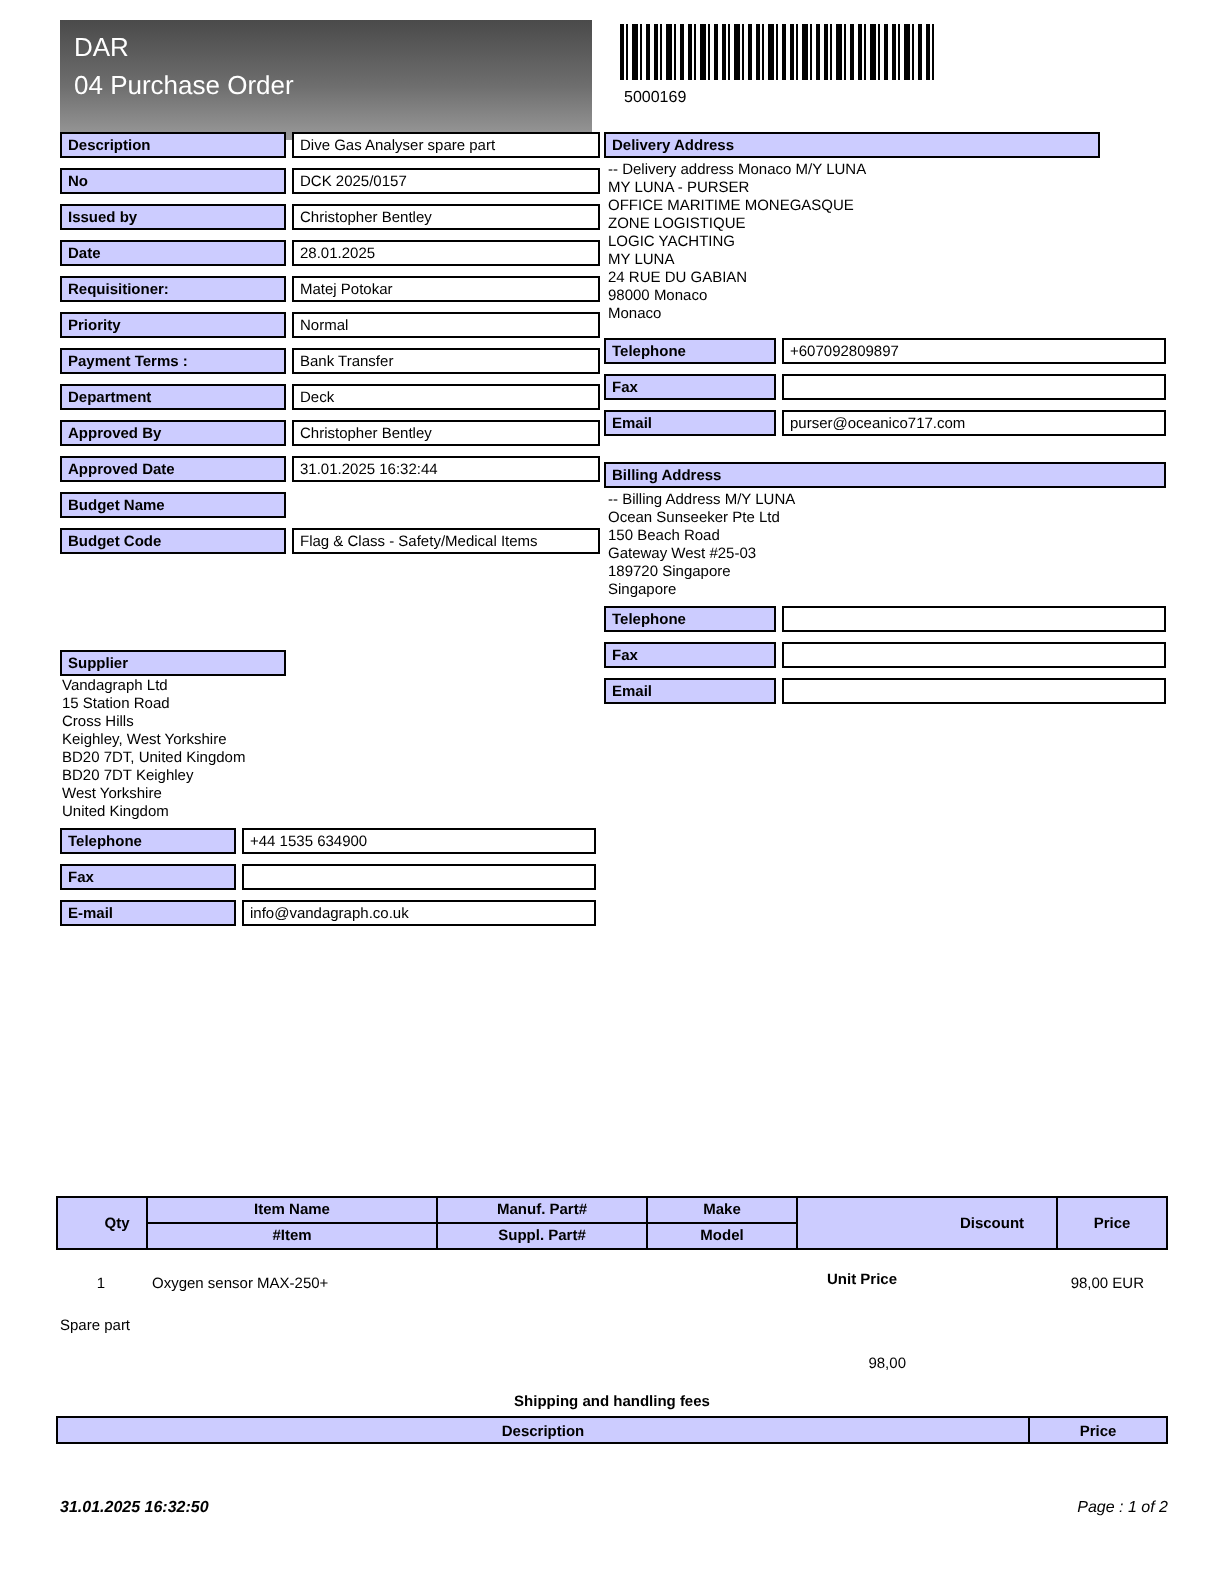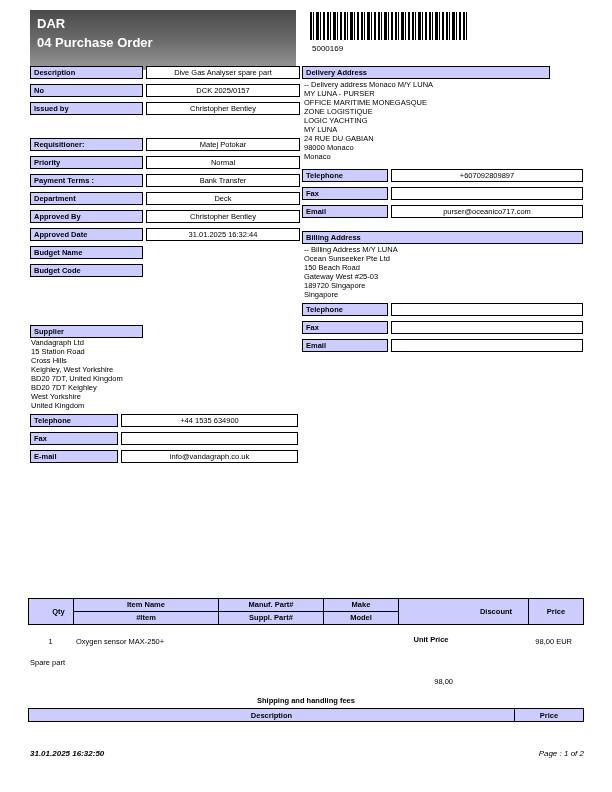--- a/index.html
+++ b/index.html
@@ -6,42 +6,42 @@
   html, body { background: #fff; }
   .page {
     position: relative; width: 612px; height: 792px; margin: 0 auto;
     background: #fff; color: #000;
     font-family: "Liberation Sans", "DejaVu Sans", sans-serif;
     overflow: hidden;
   }
   .titlebox {
     position: absolute; left: 30px; top: 10px; width: 266px; height: 60px;
     background: linear-gradient(180deg, #4a4a4a 0%, #6e6e6e 55%, #9a9a9a 100%);
-    color: #fff; font-weight: bold; font-size: 13px; padding: 4px 7px;
+    color: #fff; font-weight: normal; font-size: 13px; padding: 4px 7px;
   }
   .titlebox div { line-height: 19px; }
   .barcode {
     position: absolute; left: 310px; top: 12px; width: 158px; height: 28px;
     background: repeating-linear-gradient(90deg,
       #000 0, #000 2px, #fff 2px, #fff 3px,
       #000 3px, #000 4px, #fff 4px, #fff 6px,
       #000 6px, #000 9px, #fff 9px, #fff 10px,
       #000 10px, #000 11px, #fff 11px, #fff 13px,
       #000 13px, #000 15px, #fff 15px, #fff 17px);
   }
   .barcode-num { position: absolute; left: 312px; top: 44px; font-size: 8px; }
 
   .lbl, .sechead {
     background: #ccccff; border: 1px solid #000; font-weight: bold;
     font-size: 7.5px; height: 13px; padding: 2px 3px; line-height: 8px;
     white-space: nowrap; overflow: hidden;
   }
   .val {
     border: 1px solid #000; background: #fff; font-size: 7.5px; height: 13px;
-    padding: 2px 3px; line-height: 8px; white-space: nowrap; overflow: hidden; text-align: center;
+    padding: 2px 3px; line-height: 8px; white-space: nowrap; overflow: hidden;
   }
   .sechead { position: absolute; }
   .drow, .crow, .srow { position: absolute; height: 13px; }
   .drow { left: 30px; width: 270px; }
   .drow .lbl { position: absolute; left: 0; top: 0; width: 113px; }
   .drow .val { position: absolute; left: 116px; top: 0; width: 154px; }
   .crow { left: 302px; width: 281px; }
   .crow .lbl { position: absolute; left: 0; top: 0; width: 86px; }
   .crow .val { position: absolute; left: 89px; top: 0; width: 192px; }
   .srow { left: 30px; width: 268px; }
@@ -101,20 +101,24 @@
     <div class="val">Dive Gas Analyser spare part</div>
   </div>
   <div class="drow" style="top:84px">
     <div class="lbl">No</div>
     <div class="val">DCK 2025/0157</div>
   </div>
   <div class="drow" style="top:102px">
     <div class="lbl">Issued by</div>
     <div class="val">Christopher Bentley</div>
   </div>
+  <div class="drow" style="top:120px">
+    <div class="lbl">Date</div>
+    <div class="val">28.01.2025</div>
+  </div>
   <div class="drow" style="top:138px">
     <div class="lbl">Requisitioner:</div>
     <div class="val">Matej Potokar</div>
   </div>
   <div class="drow" style="top:156px">
     <div class="lbl">Priority</div>
     <div class="val">Normal</div>
   </div>
   <div class="drow" style="top:174px">
     <div class="lbl">Payment Terms :</div>
@@ -130,20 +134,21 @@
   </div>
   <div class="drow" style="top:228px">
     <div class="lbl">Approved Date</div>
     <div class="val">31.01.2025 16:32:44</div>
   </div>
   <div class="drow" style="top:246px">
     <div class="lbl">Budget Name</div>
   </div>
   <div class="drow" style="top:264px">
     <div class="lbl">Budget Code</div>
+    <div class="val">Flag &amp; Class - Safety/Medical Items</div>
   </div>
 
   <div class="sechead" style="left:302px; top:66px; width:248px;">Delivery Address</div>
   <div class="addr" style="left:304px; top:80px; width:278px;">
     <div>-- Delivery address Monaco M/Y LUNA</div>
     <div>MY LUNA - PURSER</div>
     <div>OFFICE MARITIME MONEGASQUE</div>
     <div>ZONE LOGISTIQUE</div>
     <div>LOGIC YACHTING</div>
     <div>MY LUNA</div>

